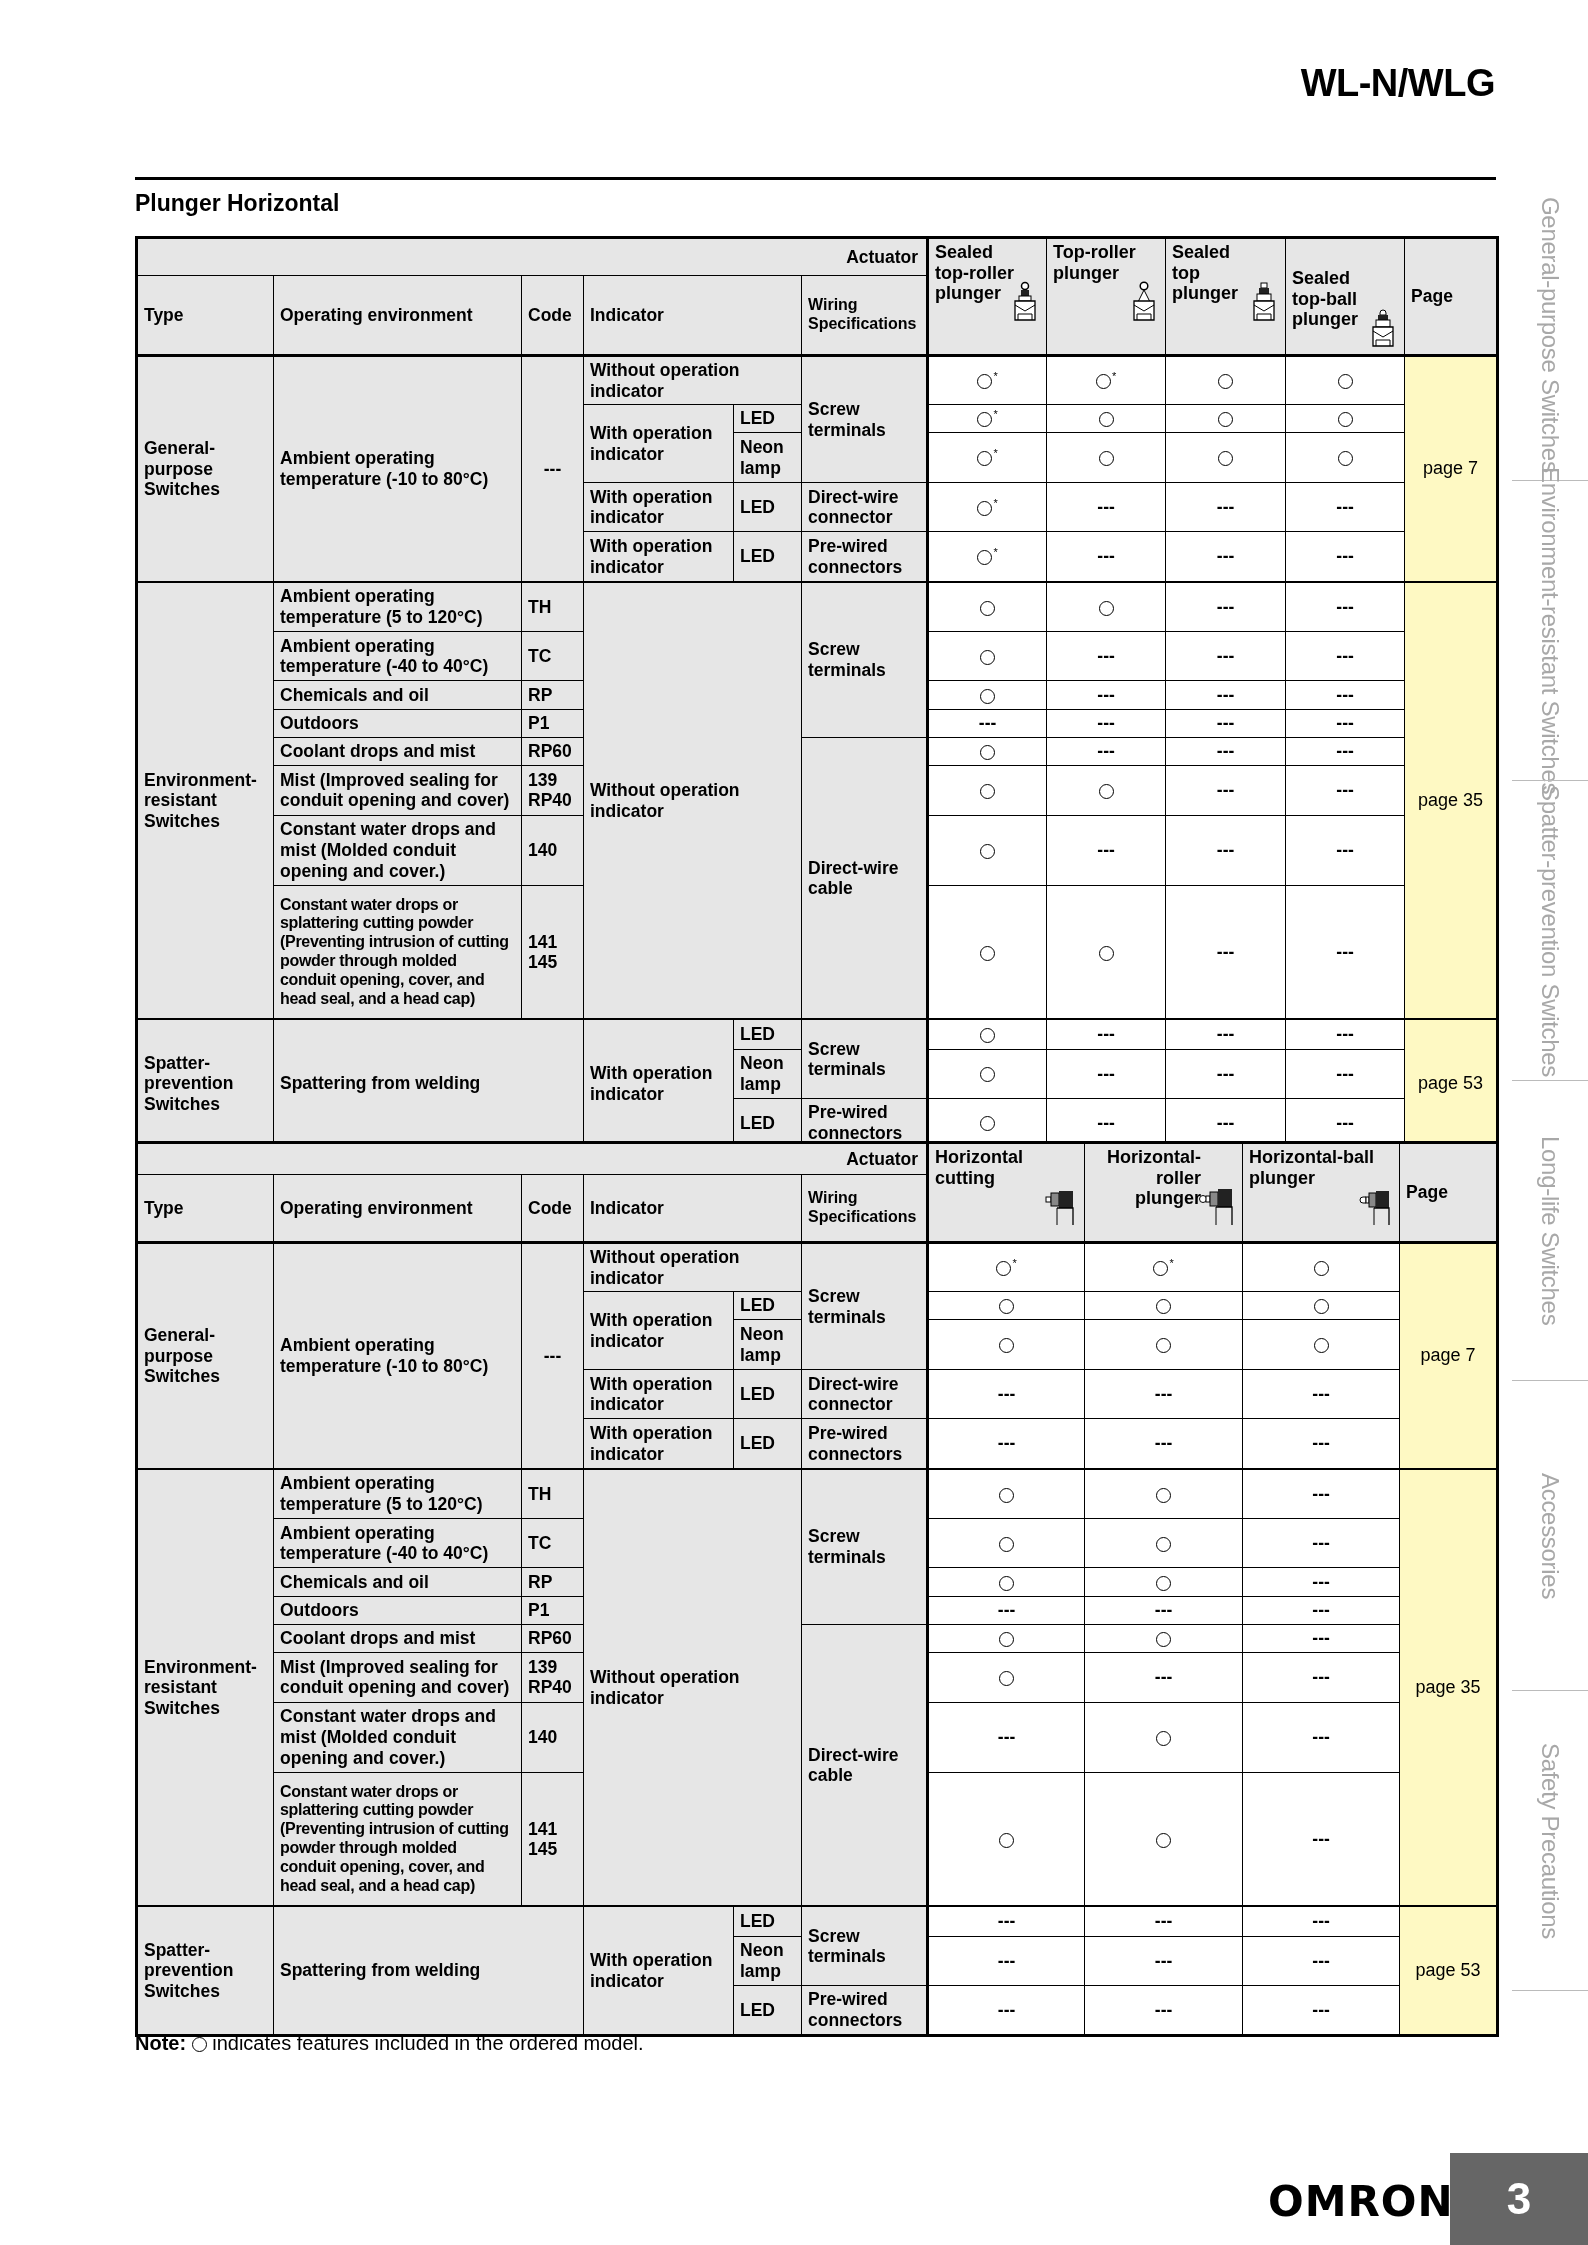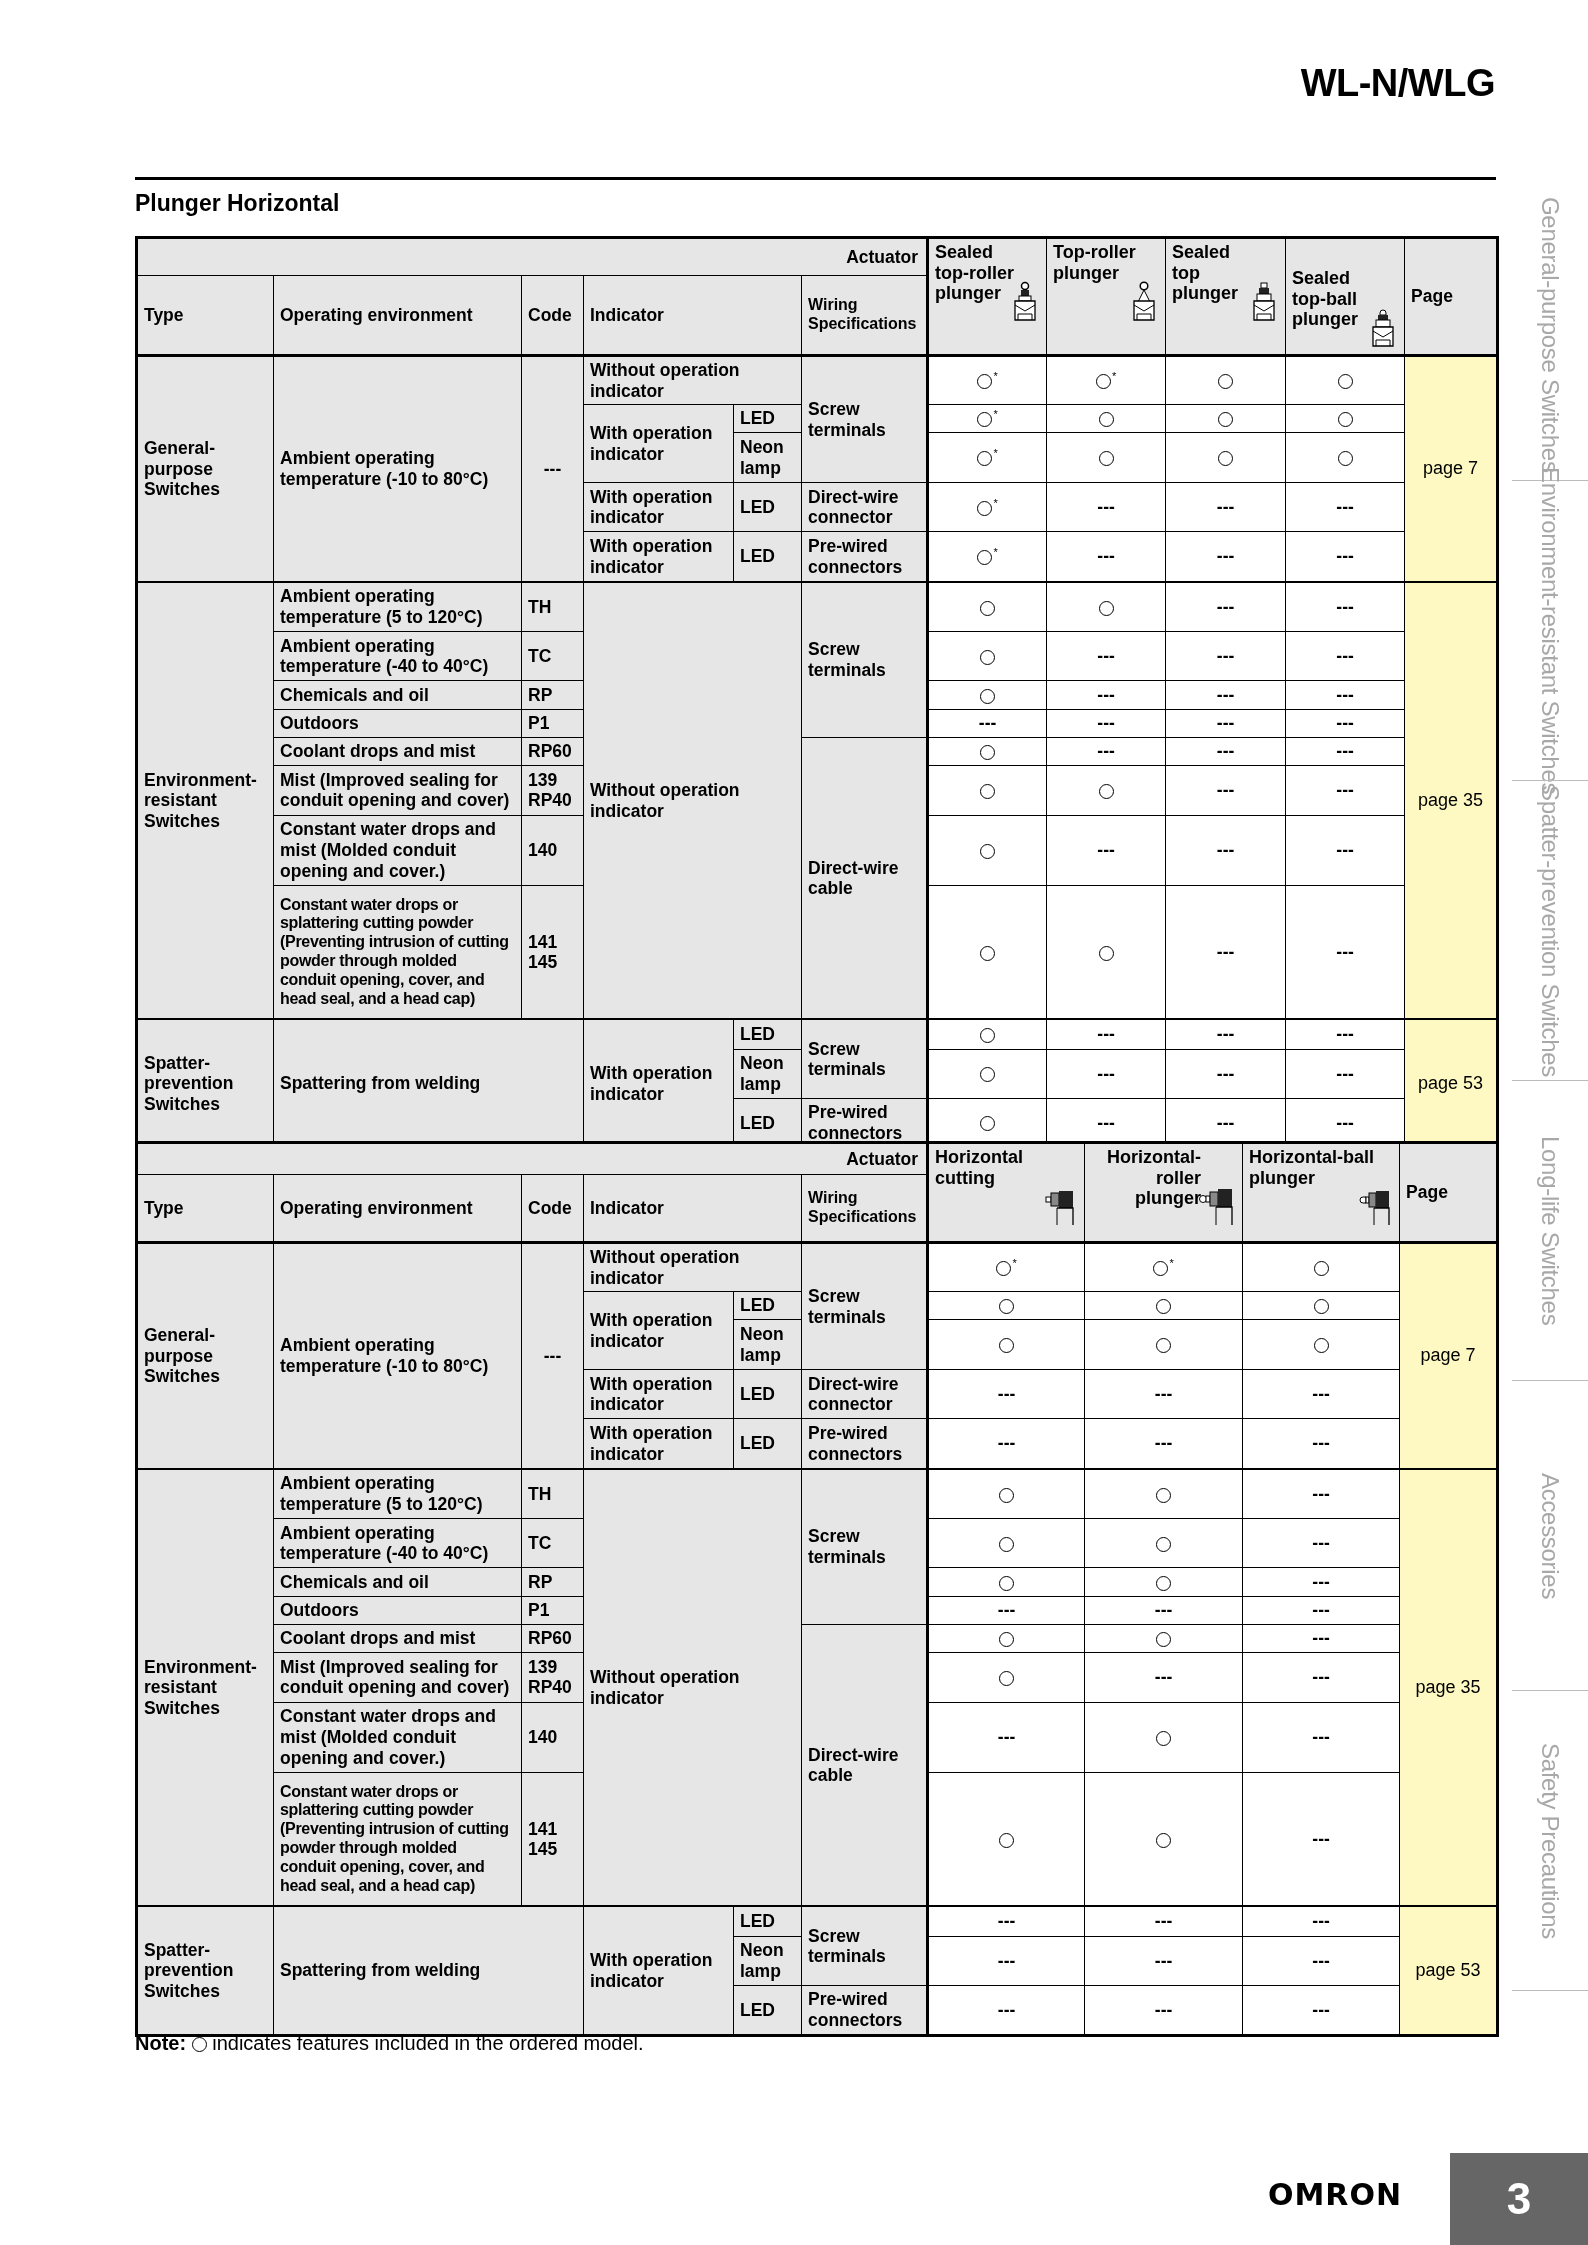--- a/index.html
+++ b/index.html
@@ -22,21 +22,21 @@
   .mark-dash{font-weight:bold;letter-spacing:0;}
   .act-head{position:relative;height:100%;}
   .act-name{font-weight:bold;font-size:18px;line-height:1.15;}
   .act-icon{position:absolute;right:2px;bottom:0;}
   .note{position:absolute;left:135px;top:2032px;font-size:20px;}
   .note b{font-weight:bold;}
   .side-tabs{position:absolute;left:1512px;top:190px;width:76px;}
   .side-tab{position:absolute;left:0;width:76px;display:flex;align-items:center;justify-content:center;}
   .side-tab span{writing-mode:vertical-rl;font-size:24px;color:#a8a8a8;white-space:nowrap;letter-spacing:-0.3px;}
   .side-divider{position:absolute;left:0;width:76px;height:1px;background:#bbb;}
-  .logo{position:absolute;left:1268px;top:2177px;font-size:30px;font-weight:bold;letter-spacing:1px;font-family:"DejaVu Sans",sans-serif;}
+  .logo{position:absolute;left:1268px;top:2177px;font-size:42px;font-weight:bold;letter-spacing:1px;font-family:"DejaVu Sans",sans-serif;}
   .page-box{position:absolute;left:1450px;top:2153px;width:138px;height:92px;background:#666;color:#fff;display:flex;align-items:center;justify-content:center;font-size:44px;font-weight:bold;}
 </style>
 </head>
 <body>
 
 <div class="doc-title">WL-N/WLG</div>
 <div class="top-rule"></div>
 <div class="section-title">Plunger Horizontal</div>
 
 <table class="spec" id="t1" style="top:236px;width:1361px;">

